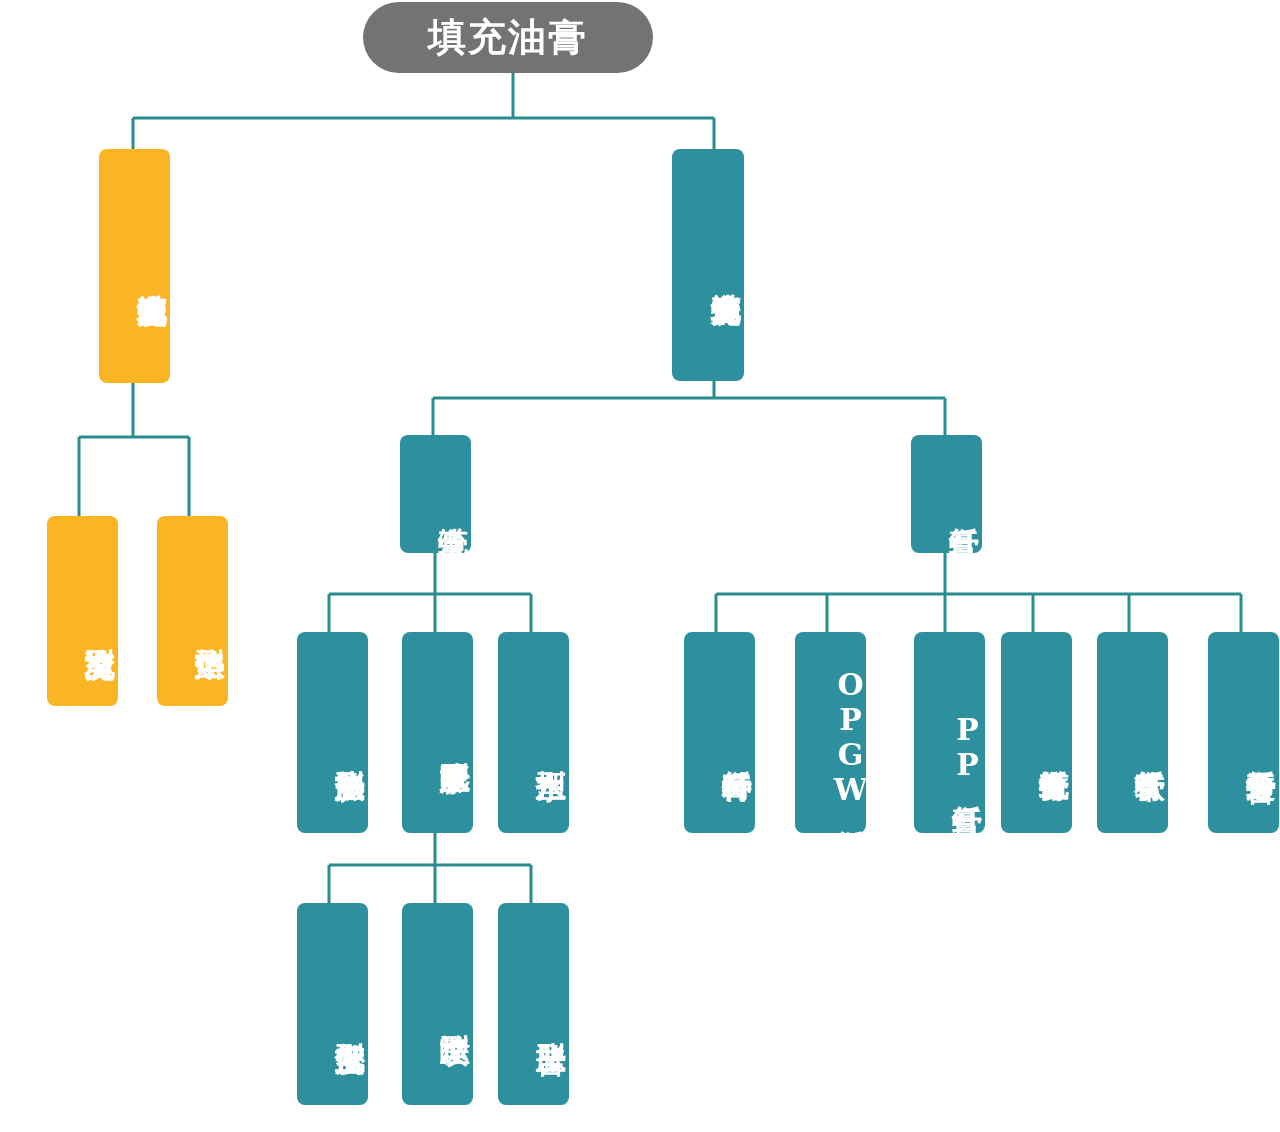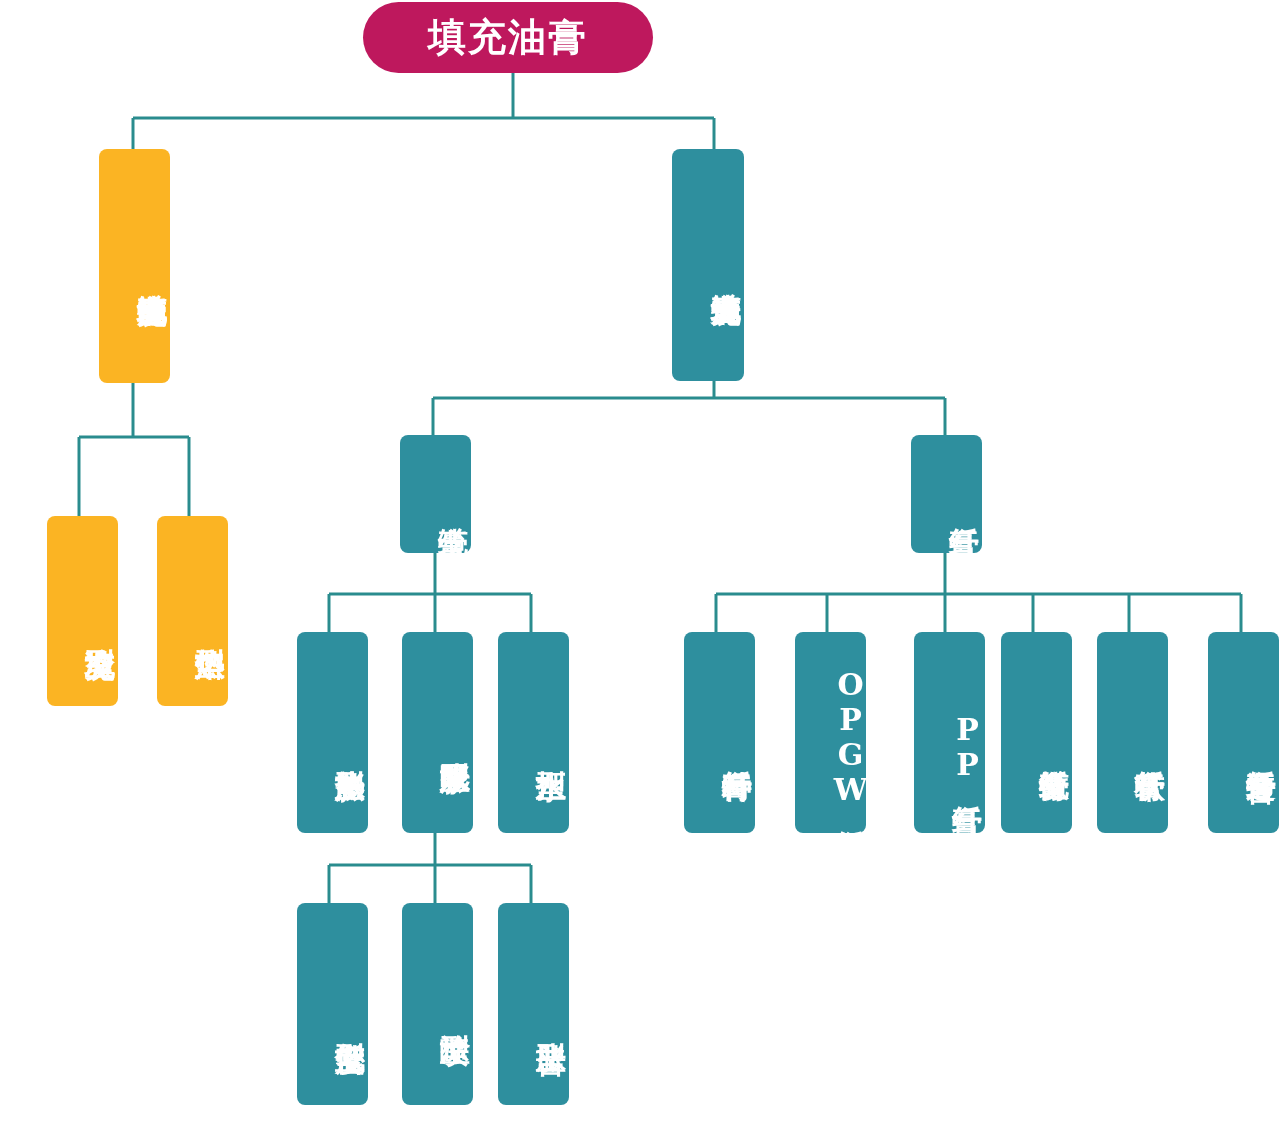--- a/index.html
+++ b/index.html
@@ -57,21 +57,21 @@
     <line x1="945" y1="553" x2="945" y2="594" style="stroke: rgb(42, 140, 142);"></line>
     <line x1="716" y1="594" x2="1241" y2="594" style="stroke: rgb(42, 140, 142);"></line>
     <line x1="716" y1="594" x2="716" y2="632" style="stroke: rgb(42, 140, 142);"></line>
     <line x1="827" y1="594" x2="827" y2="632" style="stroke: rgb(42, 140, 142);"></line>
     <line x1="945" y1="594" x2="945" y2="632" style="stroke: rgb(42, 140, 142);"></line>
     <line x1="1033" y1="594" x2="1033" y2="632" style="stroke: rgb(42, 140, 142);"></line>
     <line x1="1129" y1="594" x2="1129" y2="632" style="stroke: rgb(42, 140, 142);"></line>
     <line x1="1241" y1="594" x2="1241" y2="632" style="stroke: rgb(42, 140, 142);"></line>
   </svg>
 
-  <div class="root" style="background: #be185d;">
+  <div class="root" style="background: #737373;">
     <span>填充油膏</span>
   </div>
 
   <div class="node amber" style="left: 99px; top: 149px; width: 71px; height: 234px; padding-top: 10px; background: rgb(251, 180, 35);">
     <span>电缆填充油膏</span>
   </div>
   <div class="node teal" style="left: 672px; top: 149px; width: 72px; height: 232px; padding-top: 10px; background: rgb(46, 143, 158);">
     <span>光缆填充油膏</span>
   </div>
 

